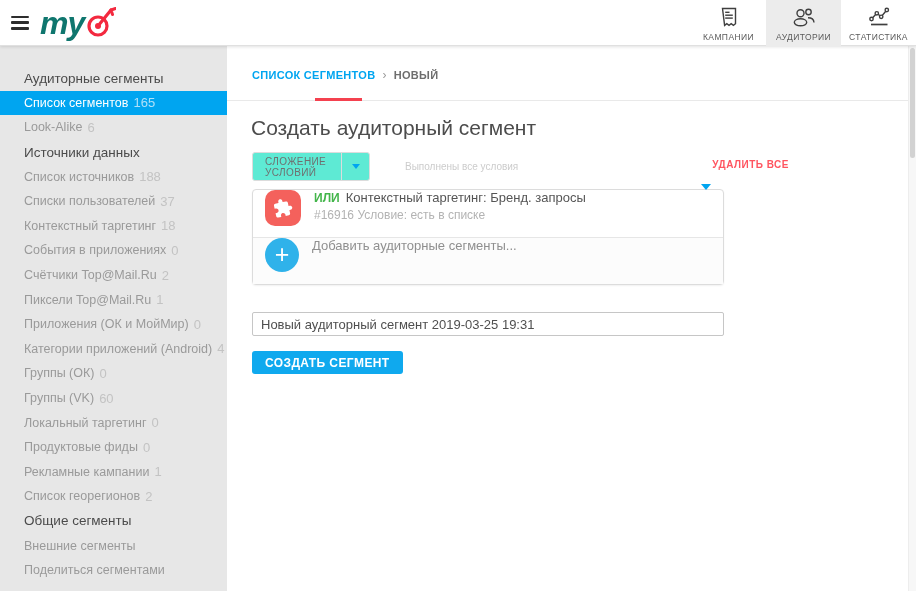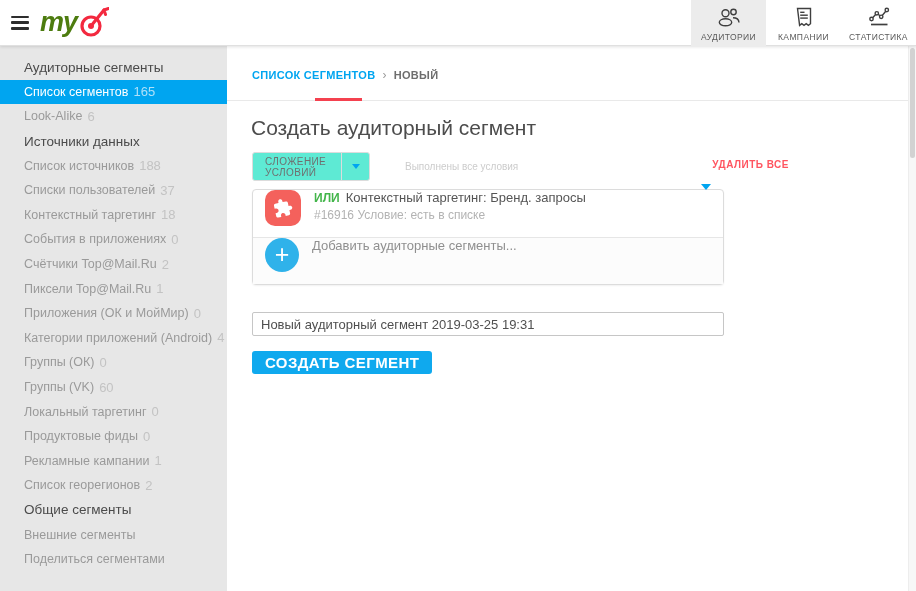--- a/index.html
+++ b/index.html
@@ -7,32 +7,32 @@
   body { font-family:"Liberation Sans", sans-serif; background:#fff; position:relative; }
 
   
   .header { position:absolute; top:0; left:0; right:0; height:46px; background:#fff;
             border-bottom:1px solid #e0e0e0; box-shadow:0 1px 3px rgba(0,0,0,.12); z-index:20;
             display:flex; align-items:center; }
   .hamburger { width:18px; height:14px; margin-left:11px; display:flex; flex-direction:column;
                justify-content:space-between; cursor:pointer; }
   .hamburger span { display:block; height:2.6px; background:#2e2e2e; border-radius:1px; }
   .logo { display:flex; align-items:center; margin-left:11px; }
-  .logo-text { color:#4d7c0f; font-size:27px; font-weight:bold; font-style:italic;
+  .logo-text { color:#0f766e; font-size:32px; font-weight:bold; font-style:italic;
                letter-spacing:-1px; line-height:1; }
   .nav { position:absolute; right:0; top:0; height:46px; display:flex; }
   .nav-item { width:75px; height:46px; display:flex; flex-direction:column; align-items:center;
               justify-content:center; cursor:pointer; }
   .nav-item.active { background:#ececec; }
   .nav-ic { height:25px; display:flex; align-items:center; }
   .nav-lb { font-size:8.5px; color:#5a5a5a; letter-spacing:.4px; margin-top:2px; }
 
   
   .sidebar { position:absolute; top:46px; left:0; width:248px; bottom:0; background:#e7e7e7;
-             padding-top:9px; }
+             padding-top:20px; }
   .srow { height:24.6px; display:flex; align-items:center; padding-left:24px;
           font-size:12.5px; color:#9a9a9a; cursor:pointer; white-space:nowrap; }
   .srow .cnt { color:#c3c3c3; margin-left:5px; font-size:13px; }
   .shead { color:#4b4b4b; font-size:13.5px; cursor:default; }
   .ssel { background:#00a5f0; color:#fff; }
   .ssel .cnt { color:#aee0f9; }
 
   
   .main { position:absolute; left:227px; top:46px; right:0; bottom:0; background:#fff; }
   .breadcrumb { position:absolute; left:25px; top:22px; font-size:11px; font-weight:bold;
@@ -75,21 +75,21 @@
   .op-green { color:#43b54a; font-size:12px; font-weight:bold; margin-right:6px; }
   .card-line2 { font-size:12px; color:#b3b3b3; margin-top:3px; }
   .add-label { margin-left:13px; font-size:13px; color:#8f8f8f; }
   .card-caret { margin-left:10px; }
 
   .name-input { position:absolute; left:25px; top:266px; width:472px; height:24px;
                 border:1px solid #c6c6c6; border-radius:2px; padding:3px 8px;
                 font-family:"Liberation Sans", sans-serif; font-size:13px; color:#4f4f4f; }
   .submit-btn { position:absolute; left:25px; top:305px; height:23px; padding:0 13px;
                 background:#0fa9ee; color:#fff; border:none; border-radius:3px;
-                font-family:"Liberation Sans", sans-serif; font-size:15px; font-weight:bold;
+                font-family:"Liberation Sans", sans-serif; font-size:12px; font-weight:bold;
                 letter-spacing:.4px; cursor:pointer; }
 
   
   .scrollbar { position:absolute; right:0; top:46px; width:8px; bottom:0; background:#f7f7f7;
                border-left:1px solid #ededed; }
   .scroll-thumb { position:absolute; top:2px; left:1px; width:5px; height:110px;
                   background:#d2d2d2; border-radius:3px; }
 
   svg { display:block; }
 </style>
@@ -107,41 +107,41 @@
     <span>
       <svg width="32" height="34" viewBox="0 0 32 34">
         <circle cx="14" cy="20" r="9" fill="none" stroke="#f3293f" stroke-width="3.2"></circle>
         <circle cx="14" cy="20" r="3" fill="#f3293f"></circle>
         <path d="M27 4 L16 17.5" stroke="#f3293f" stroke-width="3.2" stroke-linecap="round"></path>
         <path d="M27 4 l4.5 -1.5 M27 4 l1.5 4.5" stroke="#f3293f" stroke-width="3" stroke-linecap="round"></path>
       </svg>
     </span>
   </div>
   <div class="nav">
+    <div class="nav-item">
+      <span class="nav-ic">
+        <svg width="24" height="24" viewBox="0 0 24 24" fill="none" stroke="#3f3f3f" stroke-width="1.4">
+          <path d="M5.5 3.5 h13 v15.2 l-2.1 1.7 -2.2 -1.7 -2.2 1.7 -2.2 -1.7 -2.2 1.7 z"></path>
+          <line x1="8.2" y1="7.3" x2="12.5" y2="7.3"></line>
+          <line x1="8.2" y1="10.2" x2="15.8" y2="10.2"></line>
+          <line x1="8.2" y1="13.1" x2="15.8" y2="13.1"></line>
+        </svg>
+      </span>
+      <span class="nav-lb">КАМПАНИИ</span>
+    </div>
     <div class="nav-item active">
       <span class="nav-ic">
         <svg width="26" height="24" viewBox="0 0 26 24" fill="none" stroke="#3f3f3f" stroke-width="1.4">
           <circle cx="17.5" cy="7" r="2.7"></circle>
           <path d="M17 12.7 c3.4 0 5.8 1.9 6 4.8"></path>
           <circle cx="9.5" cy="8.2" r="3.5"></circle>
           <ellipse cx="9.5" cy="17.3" rx="6.2" ry="3.5"></ellipse>
         </svg>
       </span>
       <span class="nav-lb">АУДИТОРИИ</span>
-    </div>
-    <div class="nav-item">
-      <span class="nav-ic">
-        <svg width="24" height="24" viewBox="0 0 24 24" fill="none" stroke="#3f3f3f" stroke-width="1.4">
-          <path d="M5.5 3.5 h13 v15.2 l-2.1 1.7 -2.2 -1.7 -2.2 1.7 -2.2 -1.7 -2.2 1.7 z"></path>
-          <line x1="8.2" y1="7.3" x2="12.5" y2="7.3"></line>
-          <line x1="8.2" y1="10.2" x2="15.8" y2="10.2"></line>
-          <line x1="8.2" y1="13.1" x2="15.8" y2="13.1"></line>
-        </svg>
-      </span>
-      <span class="nav-lb">КАМПАНИИ</span>
     </div>
     <div class="nav-item">
       <span class="nav-ic">
         <svg width="24" height="24" viewBox="0 0 24 24" fill="none" stroke="#3f3f3f" stroke-width="1.4">
           <path d="M4.5 14 L9.8 8.3 L14.2 11.8 L19.8 5"></path>
           <circle cx="4.5" cy="14" r="1.7" fill="#fff"></circle>
           <circle cx="9.8" cy="8.3" r="1.7" fill="#fff"></circle>
           <circle cx="14.2" cy="11.8" r="1.7" fill="#fff"></circle>
           <circle cx="19.8" cy="5" r="1.7" fill="#fff"></circle>
           <line x1="4" y1="19.5" x2="20.5" y2="19.5" stroke-width="1.7"></line>

